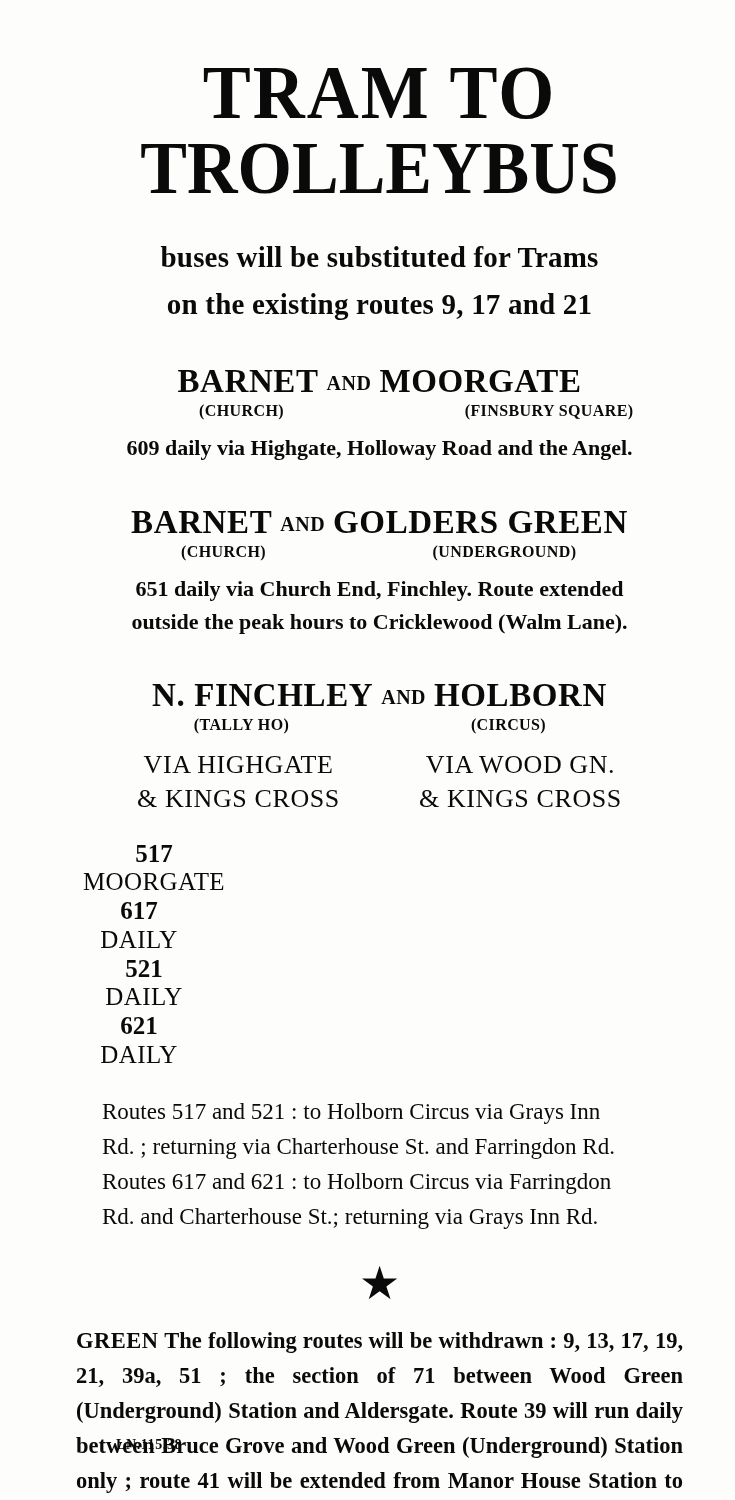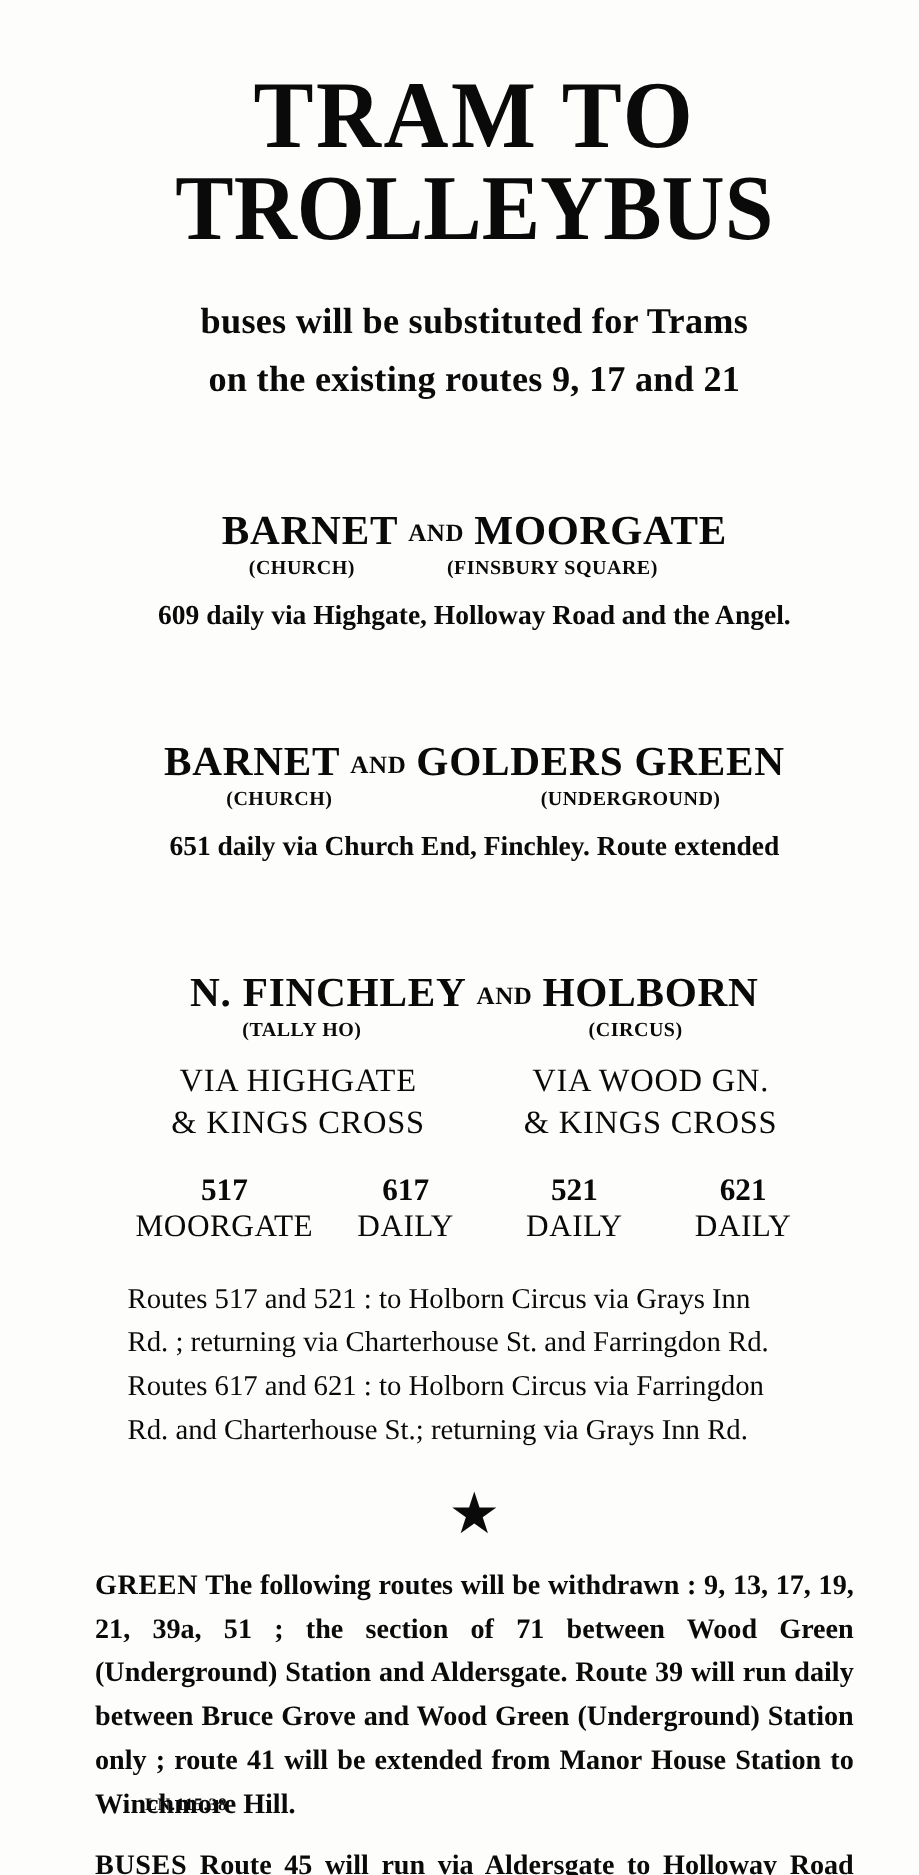--- a/index.html
+++ b/index.html
@@ -71,21 +71,21 @@
     line-height: 1.04;
     letter-spacing: 0.6px;
     white-space: nowrap;
   }
   .route-head .conj {
     font-size: 20px;
     letter-spacing: 0.5px;
     padding: 0 8px;
     vertical-align: 2px;
   }
-  .route-head .term { display: inline-block; margin-top: 44px; }
+  .route-head .term { display: inline-block; }
 
   .route-subs {
     display: flex;
     justify-content: center;
     margin-top: 4px;
     font-weight: bold;
     font-size: 16px;
     letter-spacing: 0.4px;
   }
   .route-subs .sub { white-space: nowrap; }
@@ -111,20 +111,21 @@
     line-height: 1.28;
     letter-spacing: 0.6px;
     white-space: nowrap;
   }
   .via-col .v-line { display: block; }
 
   .num-row {
     display: flex;
     justify-content: center;
     margin-top: 24px;
+    flex-direction: column;
   }
   .num-col {
     text-align: center;
     white-space: nowrap;
   }
   .num-col .num {
     display: block;
     font-weight: bold;
     font-size: 25px;
     line-height: 1.18;
@@ -197,37 +198,38 @@
       <div>buses will be substituted for Trams</div>
       <div>on the existing routes 9, 17 and 21</div>
     </div>
 
     <div class="route-block rb1">
       <div class="route-head">
         <span class="term">BARNET</span><span class="conj">AND</span><span class="term">MOORGATE</span>
       </div>
       <div class="route-subs">
         <span class="sub" style="width:232px;text-align:center;">(CHURCH)</span>
-        <span class="sub" style="width:276px;text-align:left;">(FINSBURY SQUARE)</span>
+        <span class="sub" style="width:276px;text-align:right;">(FINSBURY SQUARE)</span>
       </div>
       <div class="route-note">
         <div>609 daily via Highgate, Holloway Road and the Angel.</div>
       </div>
     </div>
 
     <div class="route-block rb2">
       <div class="route-head">
         <span class="term">BARNET</span><span class="conj">AND</span><span class="term">GOLDERS GREEN</span>
       </div>
       <div class="route-subs">
         <span class="sub" style="width:250px;text-align:center;">(CHURCH)</span>
         <span class="sub" style="width:312px;text-align:center;">(UNDERGROUND)</span>
       </div>
       <div class="route-note">
         <div>651 daily via Church End, Finchley.  Route extended</div>
+        <div>outside the peak hours to Cricklewood (Walm Lane).</div>
       </div>
     </div>
 
     <div class="route-block rb3">
       <div class="route-head">
         <span class="term">N. FINCHLEY</span><span class="conj">AND</span><span class="term">HOLBORN</span>
       </div>
       <div class="route-subs">
         <span class="sub" style="width:258px;text-align:center;">(TALLY HO)</span>
         <span class="sub" style="width:276px;text-align:center;">(CIRCUS)</span>

